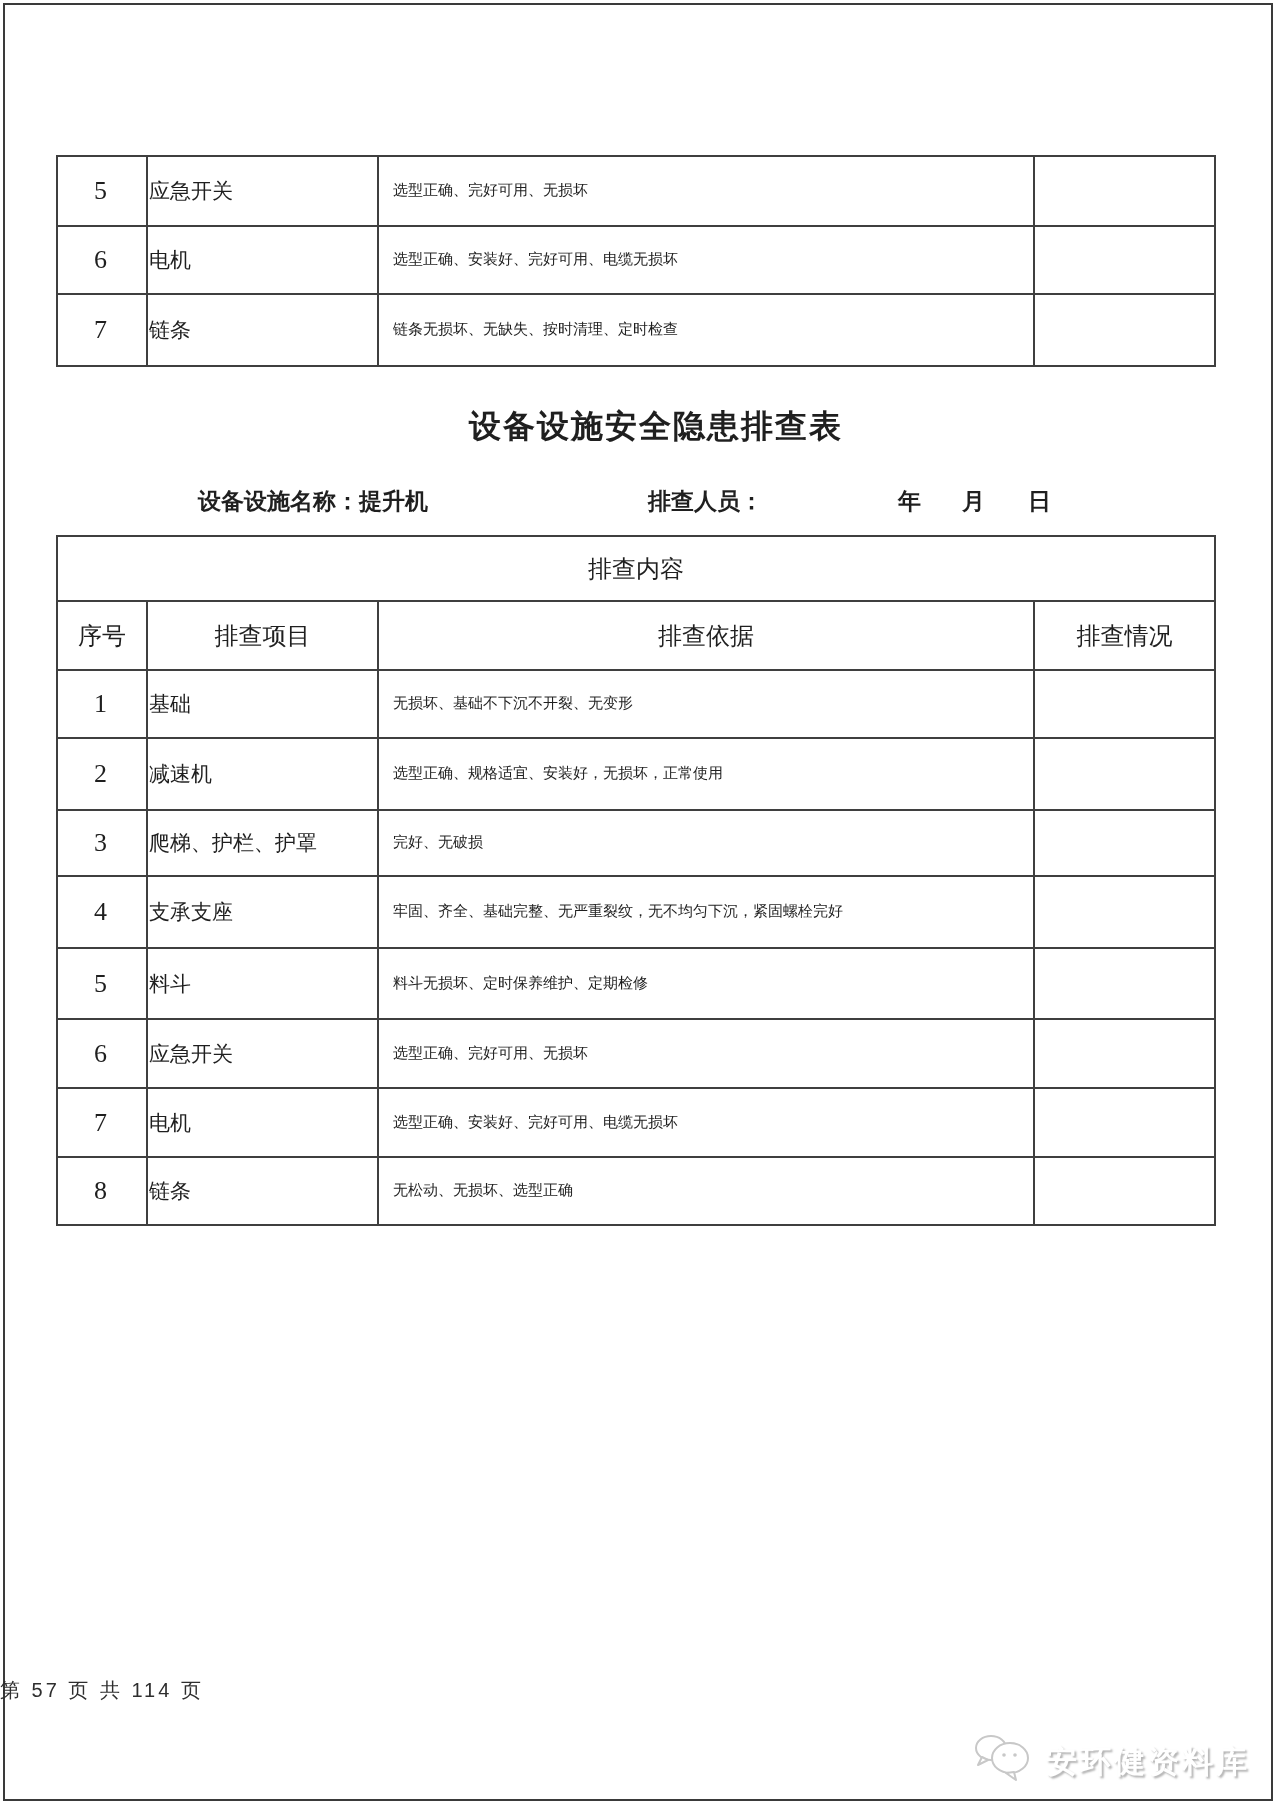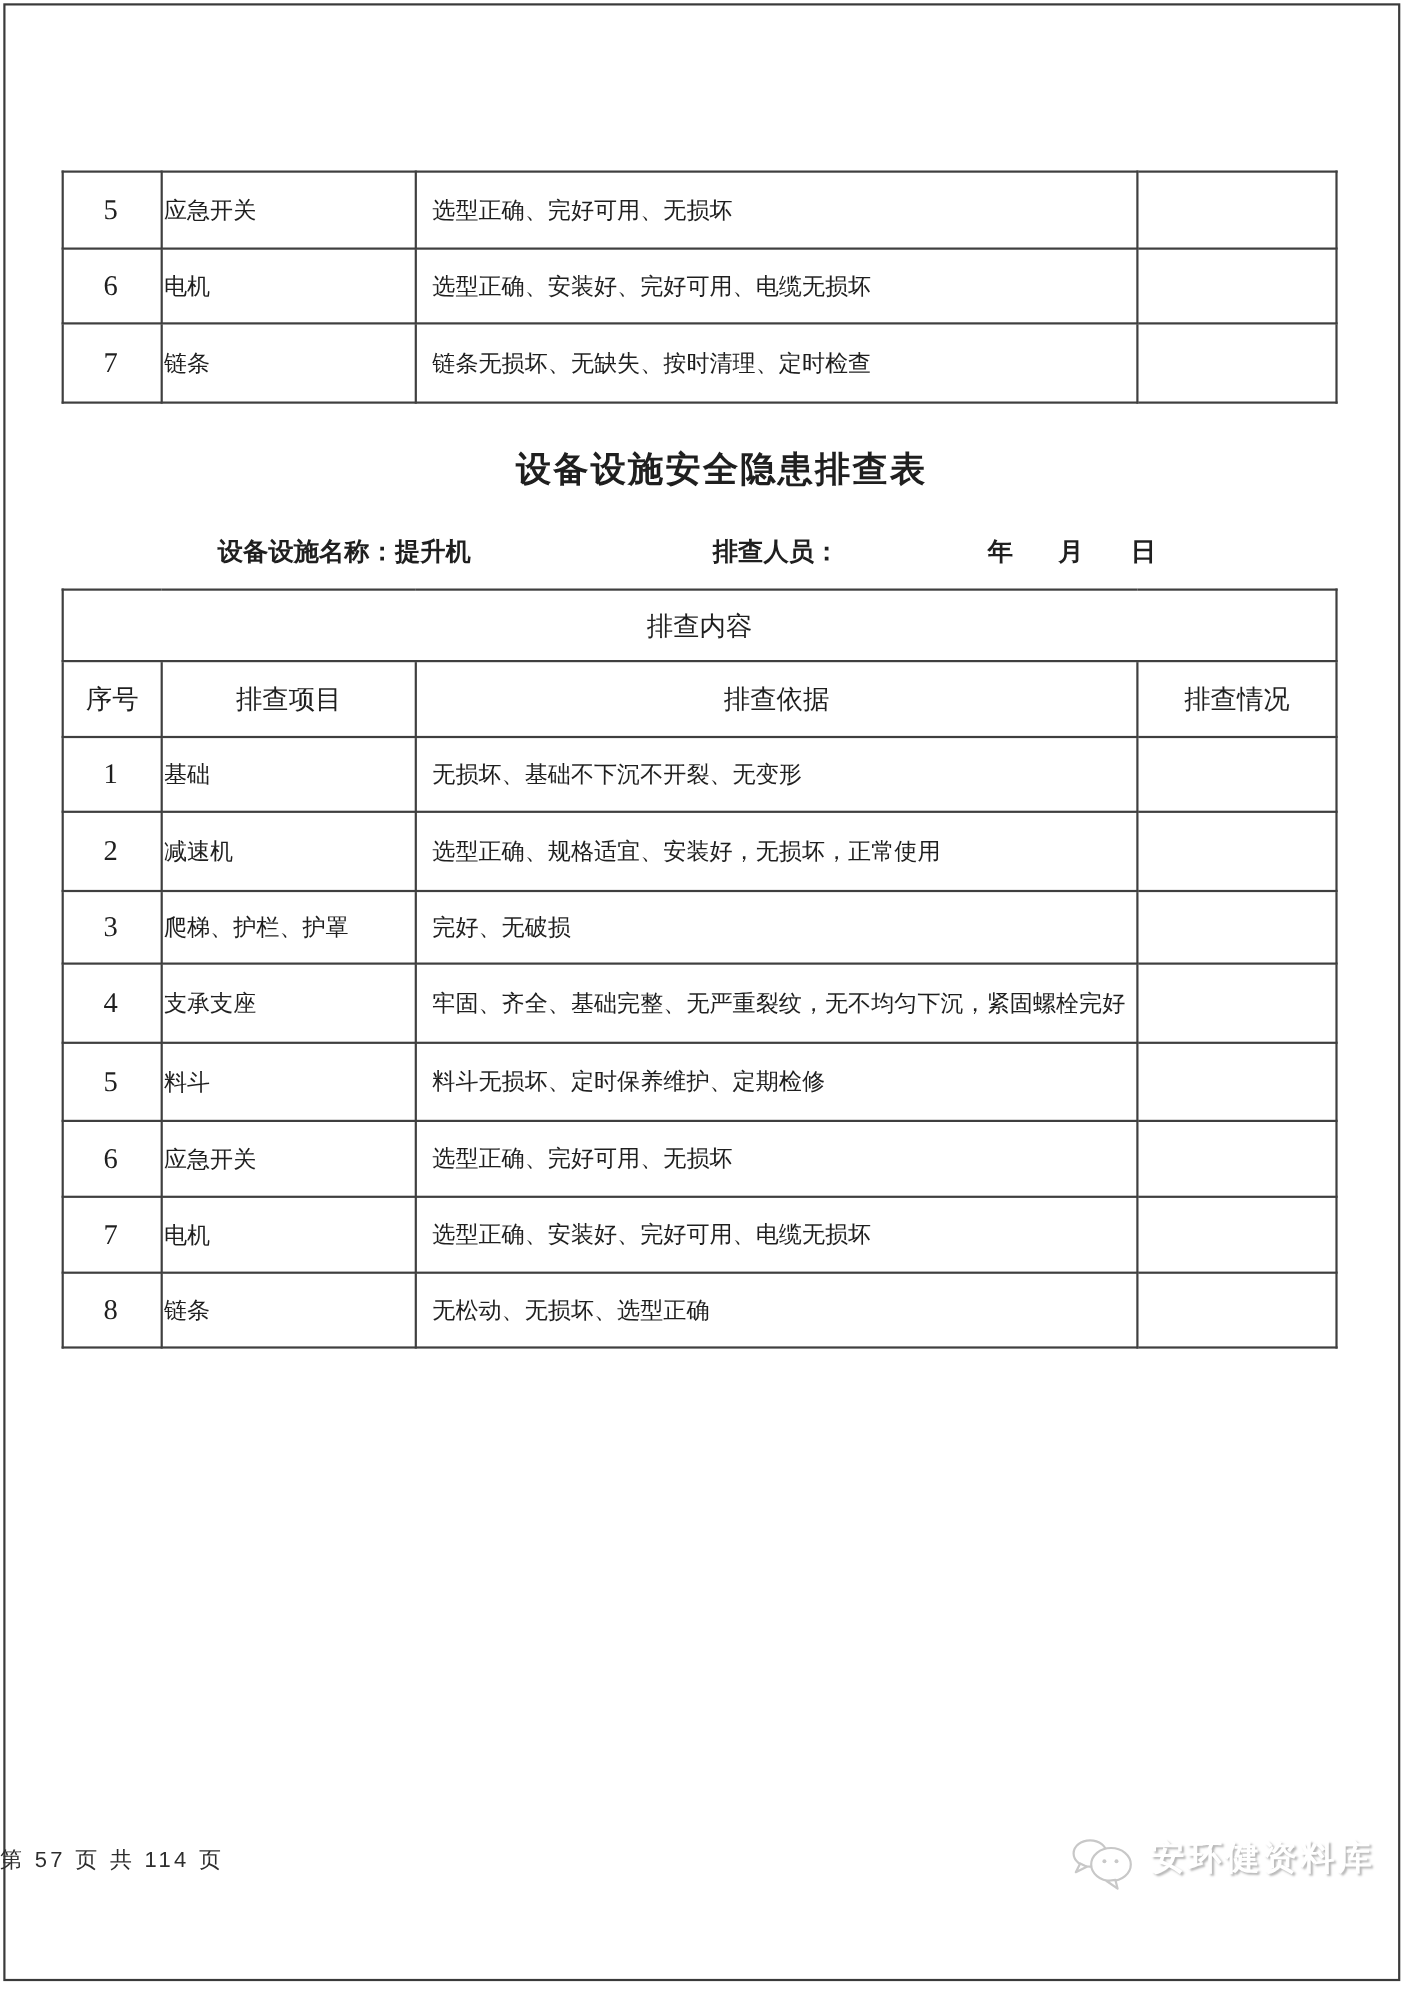--- a/index.html
+++ b/index.html
@@ -40,21 +40,21 @@
     font-size:26px;
     padding-left:36px;
     text-align:left;
     font-family:"Liberation Serif","DejaVu Serif",serif;
   }
   td.item{
     font-size:21px;
     text-align:left;
   }
   td.basis{
-    font-size:21px;
+    font-size:15px;
     padding-left:14px;
     padding-right:10px;
     text-align:left;
     line-height:1.45;
   }
   td.status{}
   th.section{
     font-size:24px;
     font-weight:bold;
     text-align:center;
@@ -96,23 +96,23 @@
     left:0;top:1677px;
     width:100%;
     text-align:left;
     font-size:20px;
     letter-spacing:3px;
     color:#2e2e2e;
     font-family:"Liberation Sans","DejaVu Sans",sans-serif;
   }
   .watermark{
     position:absolute;
-    top:1668px;right:30px;
+    top:1731px;right:30px;
     display:flex;
-    align-items:flex-start;
+    align-items:flex-end;
     gap:10px;
   }
   .watermark-text{
     font-size:31px;
     font-weight:bold;
     letter-spacing:3px;
     color:#ffffff;
     text-shadow:2px 2px 2px #b5b5b5;
     font-family:"Liberation Sans","DejaVu Sans",sans-serif;
     white-space:nowrap;

